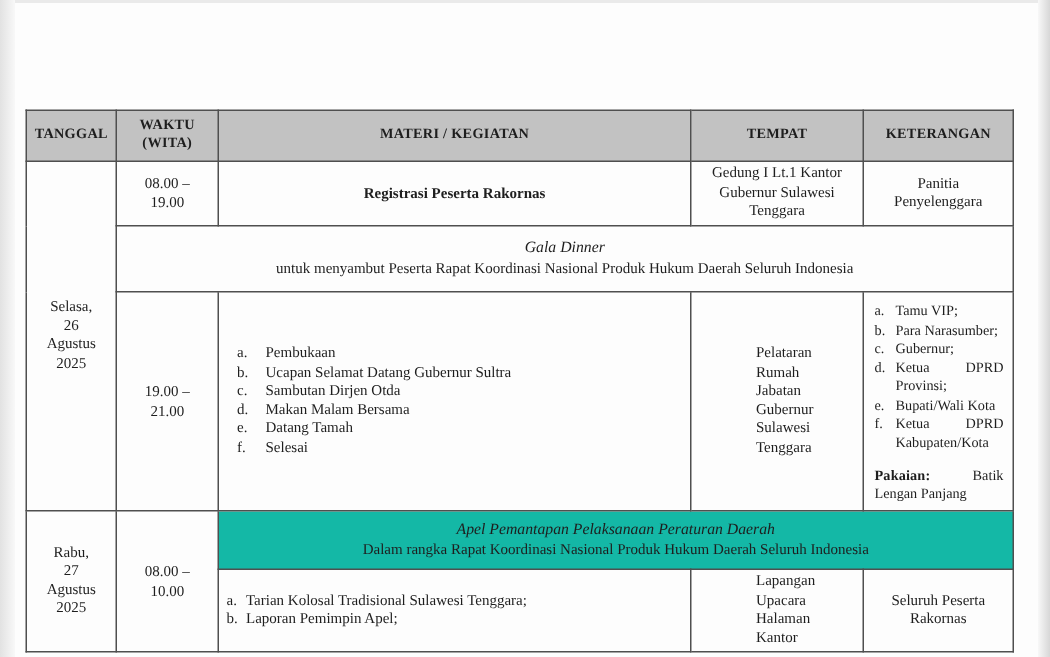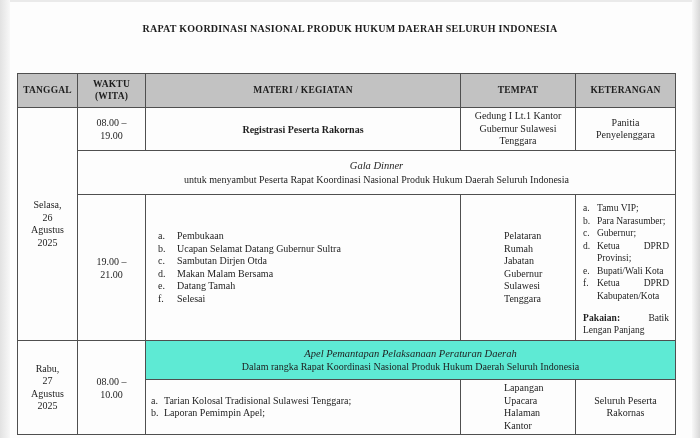--- a/index.html
+++ b/index.html
@@ -31,21 +31,21 @@
     text-align:center; letter-spacing:.2px; padding:3px 2px;
   }
   .time-cell { text-align:center; line-height:13px; }
   .date-cell { text-align:center; line-height:12.5px; }
   .materi-reg { font-weight:bold; text-align:center; }
   .small-center { text-align:center; line-height:12.5px; padding:2px 5px; }
 
   .merged-banner { text-align:center; line-height:13.5px; padding:3px 8px; }
   .banner-title  { font-weight:normal; font-style:italic; font-size:10.5px; }
   .banner-sub    { font-size:10px;font-family:Liberation Serif, serif; }
-  .apel-cell { background:#5eead4; }
+  .apel-cell { background:#14b8a6; }
 
   .list-cell { vertical-align:middle; padding:4px 6px 4px 12px; }
   .li { display:flex; line-height:12.5px; }
   .li .m { flex:none; width:19px; }
   .li .t { flex:1; }
 
   .ket-cell { vertical-align:top; padding:7px 6px 4px 7px; font-size:9.5px; line-height:11.5px; }
   .ket-cell .li .m { width:14px; }
   .ket-cell .li .t { text-align:justify; }
   .pakaian { margin-top:11px; text-align:justify; }
@@ -60,21 +60,20 @@
   .agenda2-cell .li .m { width:13px; }
 </style>
 </head>
 <body>
 
 <div class="edge-top"></div>
 <div class="edge-left"></div>
 <div class="edge-right"></div>
 
 <div class="title-block">
-  <div>RAPAT KOORDINASI NASIONAL PRODUK HUKUM DAERAH SELURUH INDONESIA</div>
 </div>
 
 <table class="schedule">
   <colgroup>
     <col style="width:60px">
       <col style="width:68px">
       <col style="width:315px">
     <col style="width:115px">
       <col style="width:100px">
   </colgroup>

